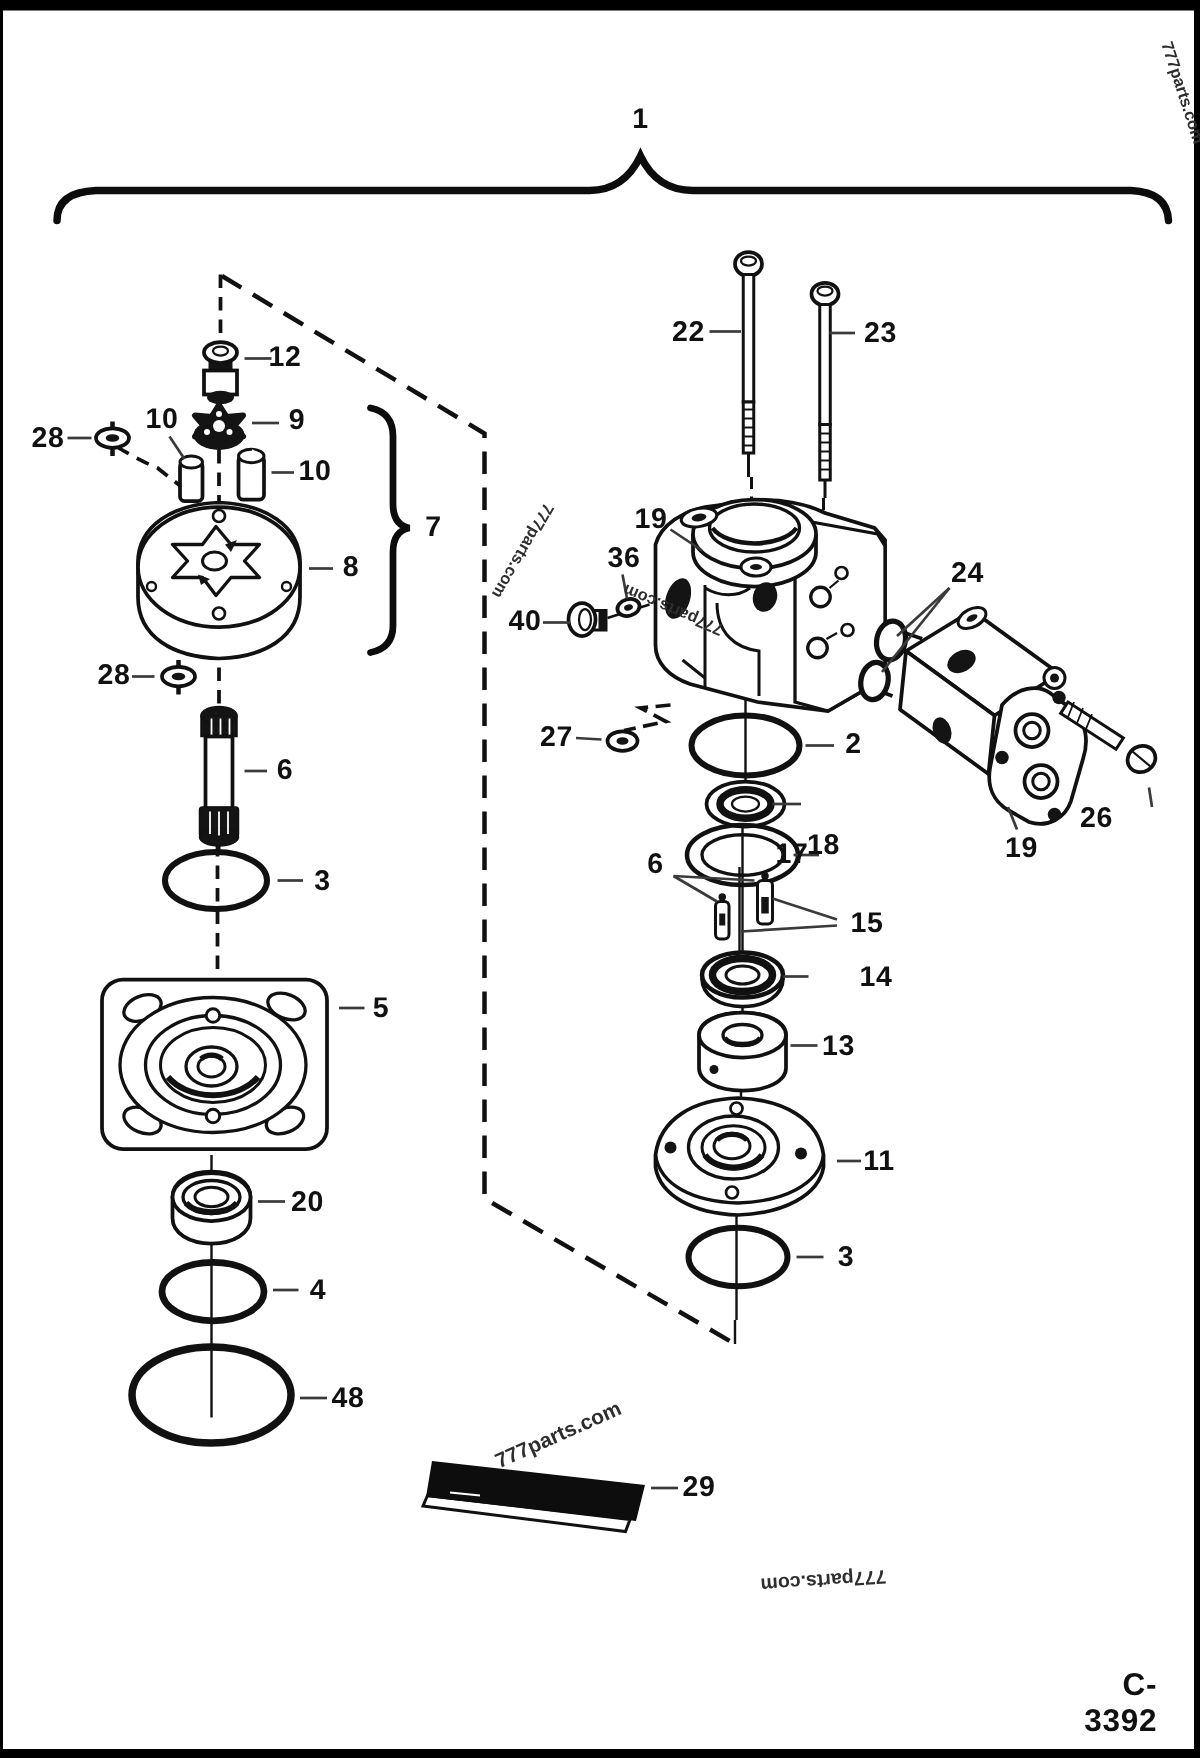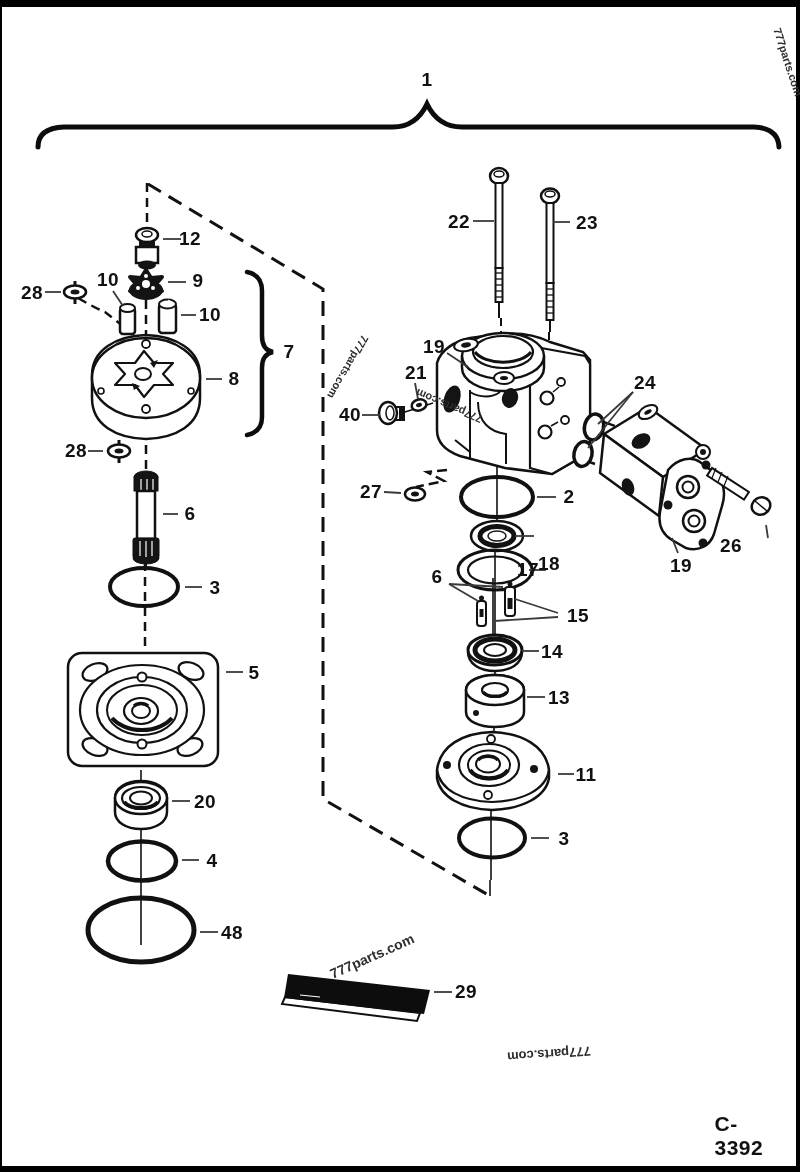--- a/index.html
+++ b/index.html
@@ -3,21 +3,21 @@
 <meta charset="utf-8">
 <style>
   html,body{margin:0;padding:0;background:#fff;}
   #page{position:relative;width:800px;height:1172px;background:#fff;overflow:hidden;
         font-family:"Liberation Sans",sans-serif;}
   svg{position:absolute;left:0;top:0;}
   .callout{position:absolute;transform:translate(-50%,-50%);
            font:bold 19px "Liberation Sans",sans-serif;color:#111;
            white-space:nowrap;letter-spacing:0.5px;}
   .drawno{position:absolute;transform:translate(-50%,-50%);
-          font:bold 21px "Liberation Sans",sans-serif;color:#111;letter-spacing:0.5px;}
+          font:bold 21px "Liberation Sans",sans-serif;color:#111;letter-spacing:0.5px;text-align:right;}
   .wm{position:absolute;white-space:nowrap;color:#2e2e2e;font-weight:600;
       font-family:"Liberation Sans",sans-serif;}
 </style>
 </head>
 <body>
 
 <div id="page">
 
 <svg width="800" height="1172" viewBox="0 0 800 1172">
 
@@ -364,30 +364,30 @@
         <line x1="531" y1="838" x2="549" y2="838"></line>
     <line x1="672" y1="538" x2="678" y2="553"></line>
         <line x1="766" y1="525" x2="768" y2="538"></line>
   </g>
 </svg>
 
 <div class="callout" style="left:427px;top:80px">1</div>
 <div class="callout" style="left:459px;top:222px">22</div>
 <div class="callout" style="left:587px;top:223px">23</div>
 <div class="callout" style="left:434px;top:347px">19</div>
-<div class="callout" style="left:416px;top:373px">21</div>
+<div class="callout" style="left:416px;top:373px">36</div>
 <div class="callout" style="left:350px;top:415px">40</div>
 <div class="callout" style="left:645px;top:383px">24</div>
 <div class="callout" style="left:371px;top:492px">27</div>
 <div class="callout" style="left:569px;top:497px">2</div>
 <div class="callout" style="left:549px;top:564px">18</div>
 <div class="callout" style="left:528px;top:570px">17</div>
 <div class="callout" style="left:437px;top:577px">6</div>
 <div class="callout" style="left:578px;top:616px">15</div>
-<div class="callout" style="left:552px;top:652px">14</div>
+<div class="callout" style="left:584px;top:652px">14</div>
 <div class="callout" style="left:559px;top:698px">13</div>
 <div class="callout" style="left:586px;top:775px">11</div>
 <div class="callout" style="left:564px;top:839px">3</div>
 <div class="callout" style="left:681px;top:566px">19</div>
 <div class="callout" style="left:731px;top:546px">26</div>
 <div class="callout" style="left:190px;top:239px">12</div>
 <div class="callout" style="left:198px;top:281px">9</div>
 <div class="callout" style="left:108px;top:280px">10</div>
 <div class="callout" style="left:210px;top:315px">10</div>
 <div class="callout" style="left:32px;top:293px">28</div>

